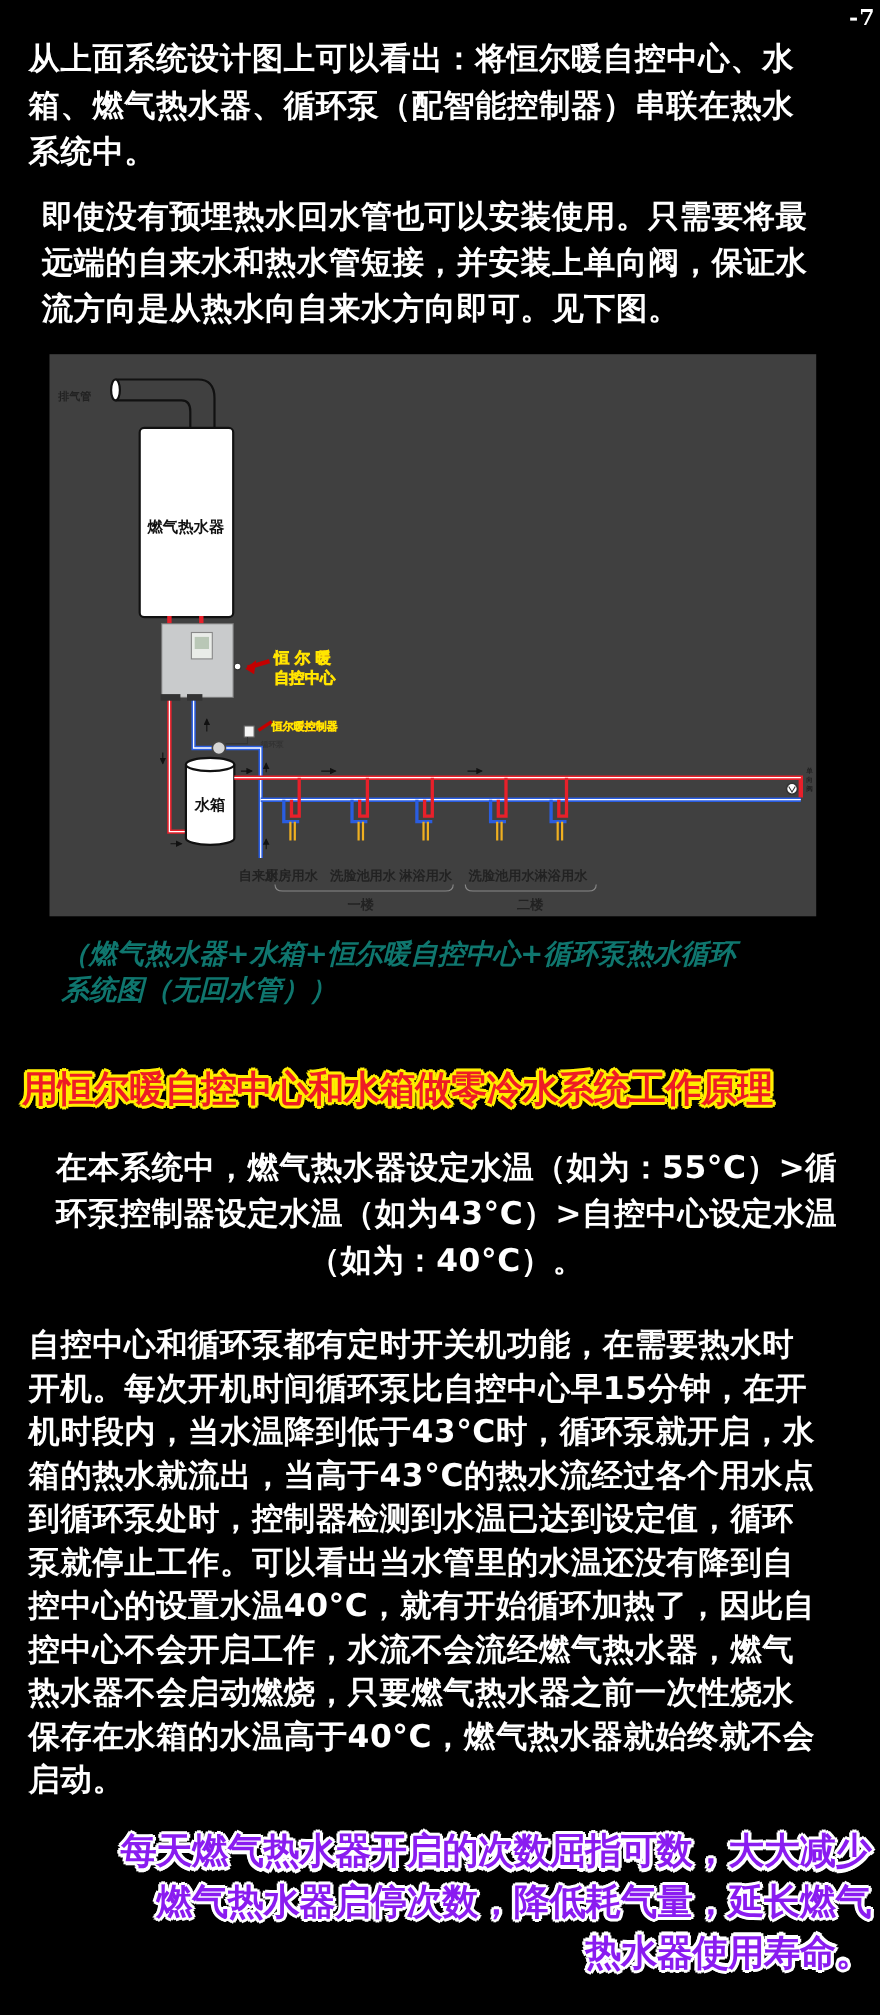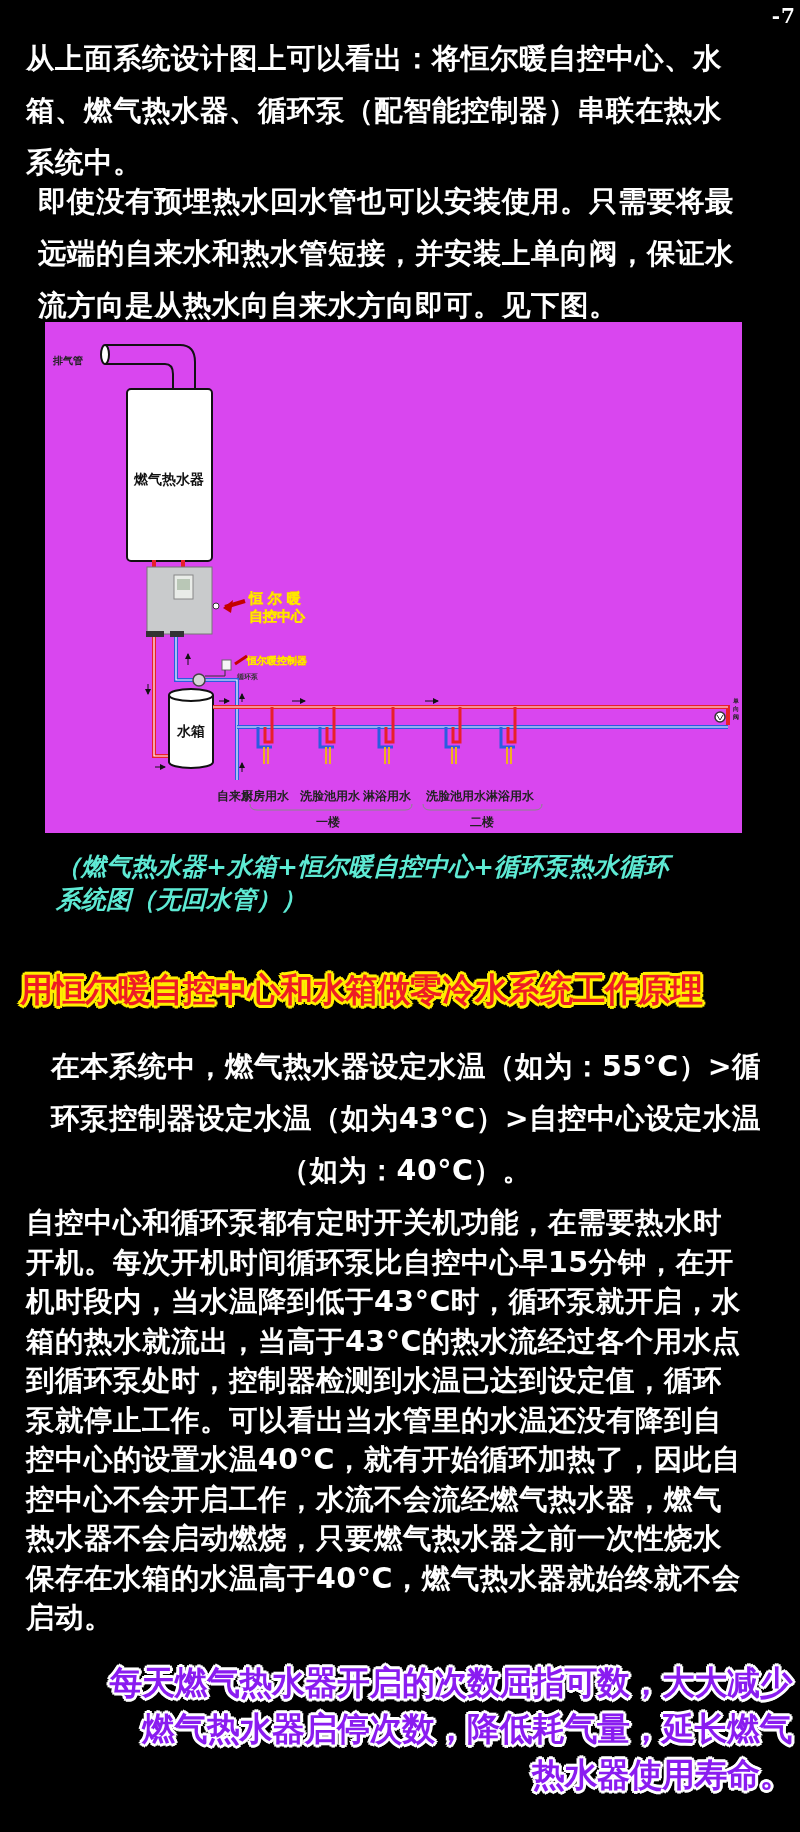--- a/index.html
+++ b/index.html
@@ -8,36 +8,36 @@
     font-family: "DejaVu Sans", "Liberation Sans", sans-serif;
     color: #fff;
   }
   .page-num {
     position: absolute; right: 4px; top: 4px;
     font-family: "DejaVu Serif", "Liberation Serif", serif;
     font-weight: bold; font-size: 20px; color: #fff; letter-spacing: 1px;
   }
   .para {
     position: absolute; left: 26px; width: 760px;
-    font-weight: bold; font-size: 28.5px; line-height: 52px;
+    font-weight: bold; font-size: 28.5px; line-height: 42px;
     color: #fff; letter-spacing: 0.5px;
     white-space: pre-line;
   }
   .p1 { top: 33px; }
   .p2 { top: 176px; left: 38px; width: 750px; }
   .p-temps { top: 1041px; text-align: center; }
   .p-desc { top: 1203px; line-height: 39.5px; }
   .diagram {
     position: absolute; left: 45px; top: 322px; width: 697px; height: 511px;
-    background: #d946ef;
+    background: #404040;
   }
   .caption {
     position: absolute; left: 56px; top: 850px; width: 680px;
     font-weight: bold; font-style: italic; font-size: 25px; line-height: 33px;
-    color: #5eead4; white-space: pre-line;
+    color: #0f766e; white-space: pre-line;
   }
   .headline {
     position: absolute; left: 20px; top: 968px; width: 770px;
     font-weight: bold; font-size: 33px; line-height: 44px;
     color: #ee1c24; white-space: nowrap; letter-spacing: -0.5px;
     text-shadow:
       -2px -2px 0 #ffee00, 2px -2px 0 #ffee00, -2px 2px 0 #ffee00, 2px 2px 0 #ffee00,
       0 -3px 0 #ffee00, 0 3px 0 #ffee00, -3px 0 0 #ffee00, 3px 0 0 #ffee00;
   }
   .summary {

